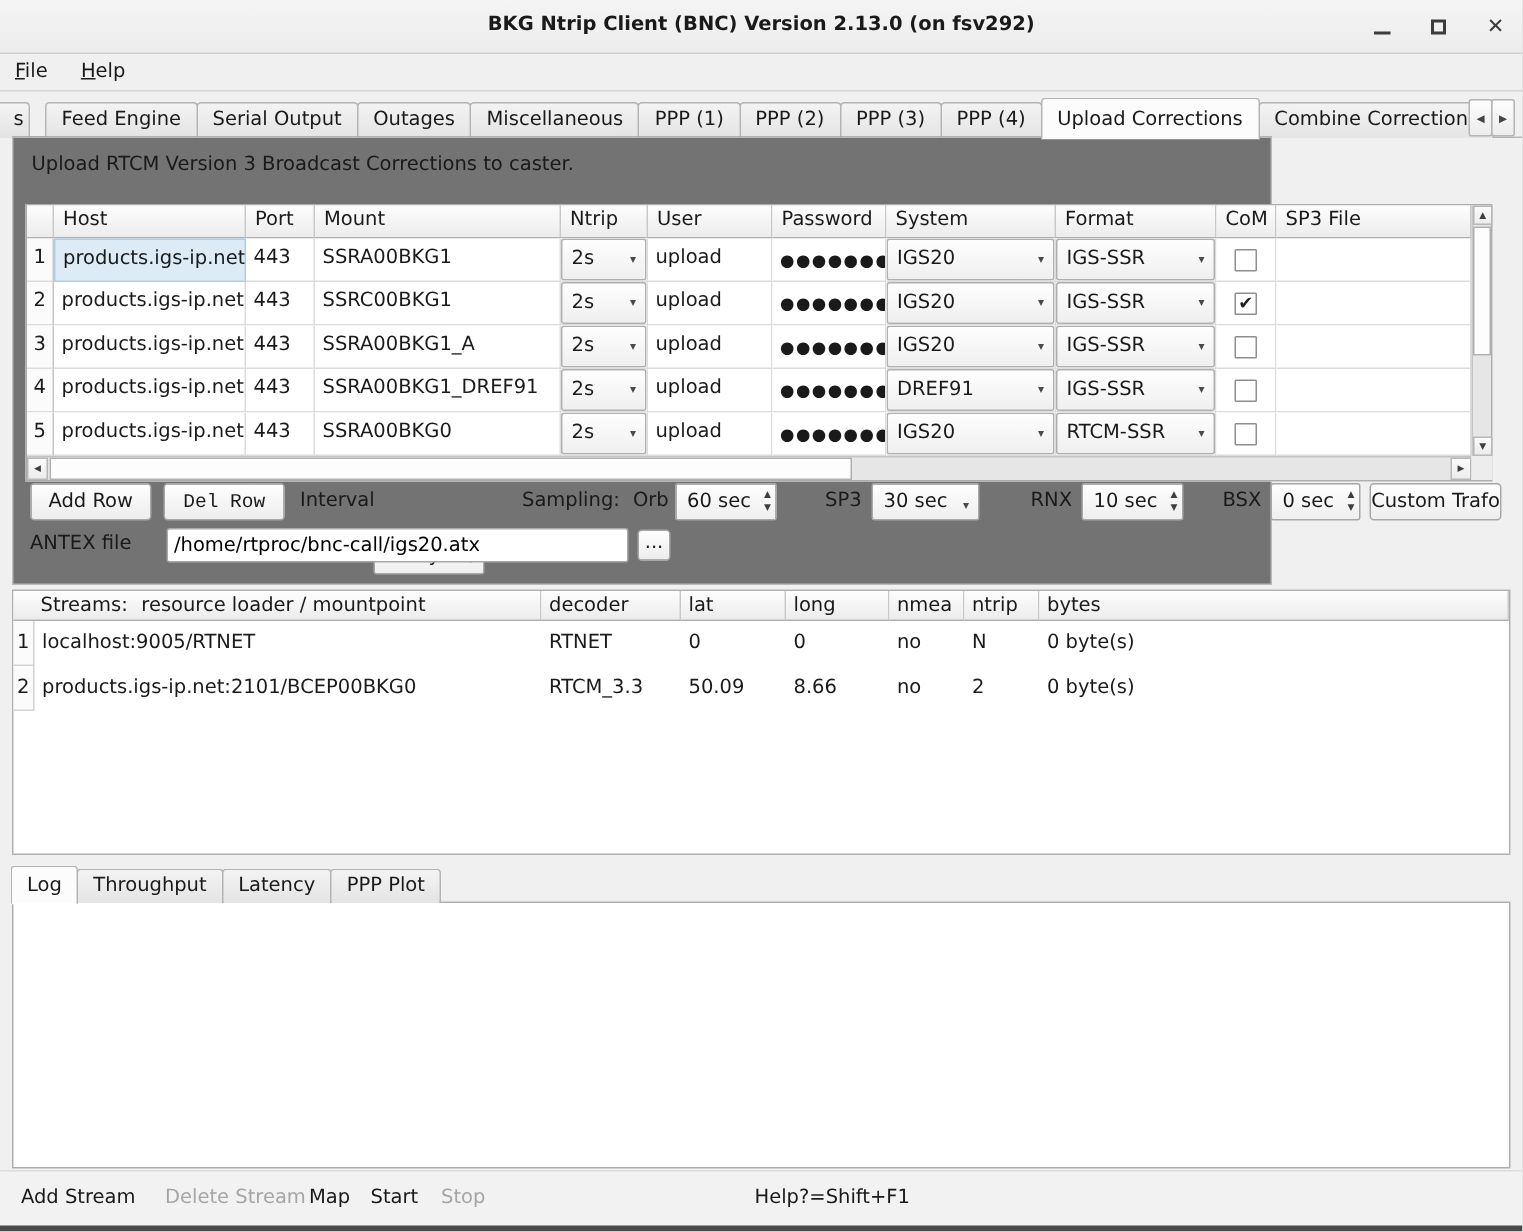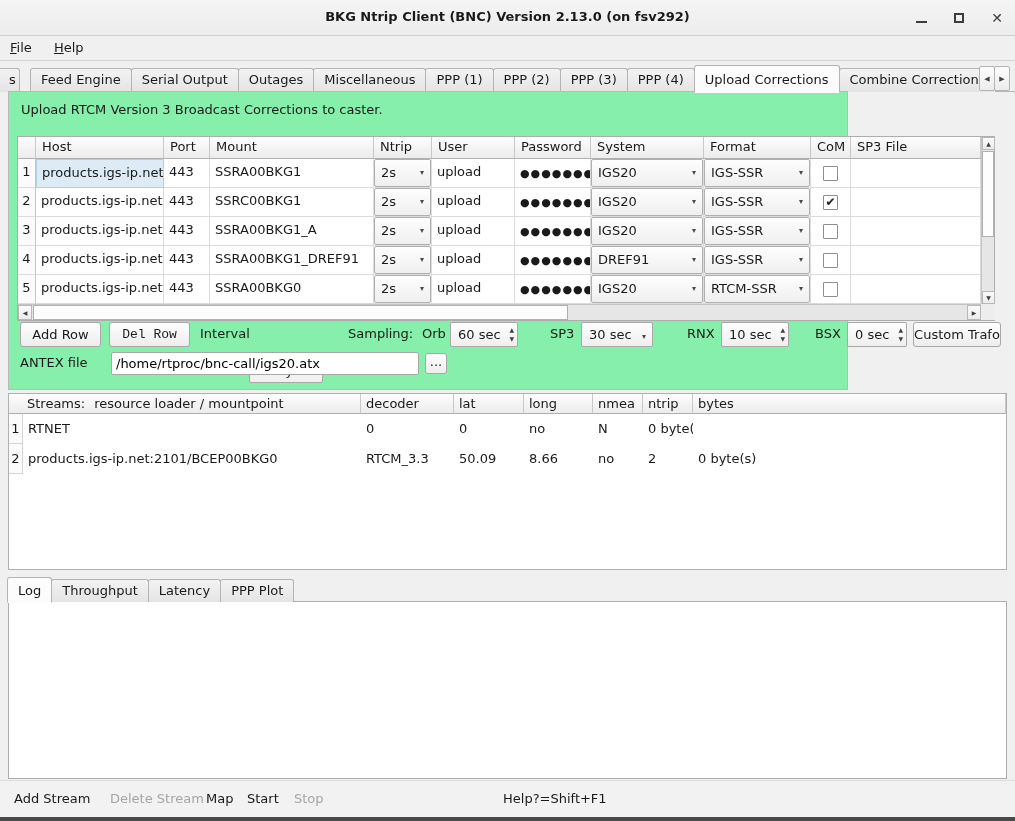--- a/index.html
+++ b/index.html
@@ -28,21 +28,21 @@
     border:1px solid #b4b4b4; border-bottom:none; border-radius:3px 3px 0 0; margin-left:-1px; white-space:nowrap; }
   .tab.partial { width:30px; margin-left:-10px; padding-left:18px; }
   .tab.partial + .tab { margin-left:10px; }
   .tab.active { height:28px; padding-top:6px; background:#fcfcfc; position:relative; z-index:3;
     border-bottom:1px solid #fcfcfc; margin-bottom:-1px; }
   .tab-scrolls { position:absolute; right:5px; bottom:0; display:flex; }
   .tscroll { width:16px; height:25px; background:linear-gradient(#fdfdfd,#ececec); border:1px solid #b4b4b4;
     margin-left:-1px; display:flex; align-items:center; justify-content:center; font-size:7px; color:#444; border-radius:2px; }
   
   .tabpage { position:absolute; left:8px; top:91px; width:840px; height:299px;
-    background:#86efac; border:1px solid #b9b9b9; z-index:2; }
+    background:#737373; border:1px solid #b9b9b9; z-index:2; }
   .desc { position:absolute; left:12px; top:10px; }
   
   .utable { position:absolute; left:8px; top:44px; width:978px; height:185px; border:1px solid #adadad; background:#fff; }
   .ugrid { display:grid; grid-template-columns:18px 128px 46px 164px 58px 83px 76px 113px 107px 40px 130px; }
   .uhead { height:22px; }
   .uh { background:linear-gradient(#fdfdfd,#ececec); border-right:1px solid #c8c8c8; border-bottom:1px solid #b0b0b0;
     padding:2px 0 0 6px; overflow:hidden; white-space:nowrap; }
   .urow { height:29px; }
   .cell { border-right:1px solid #dcdcdc; border-bottom:1px solid #dcdcdc; padding:5px 0 0 5px;
     overflow:hidden; white-space:nowrap; background:#fff; }
@@ -322,20 +322,21 @@
       <div class="sh sh-first"><span>Streams:</span><span class="mp">resource loader / mountpoint</span></div>
       <div class="sh">decoder</div>
       <div class="sh">lat</div>
       <div class="sh">long</div>
       <div class="sh">nmea</div>
       <div class="sh">ntrip</div>
       <div class="sh">bytes</div>
     </div>
     <div class="sgrid srow">
       <div class="sc snum">1</div>
+      <div class="sc">localhost:9005/RTNET</div>
       <div class="sc">RTNET</div>
       <div class="sc">0</div>
       <div class="sc">0</div>
       <div class="sc">no</div>
       <div class="sc">N</div>
       <div class="sc">0 byte(s)</div>
     </div>
     <div class="sgrid srow">
       <div class="sc snum">2</div>
       <div class="sc">products.igs-ip.net:2101/BCEP00BKG0</div>

